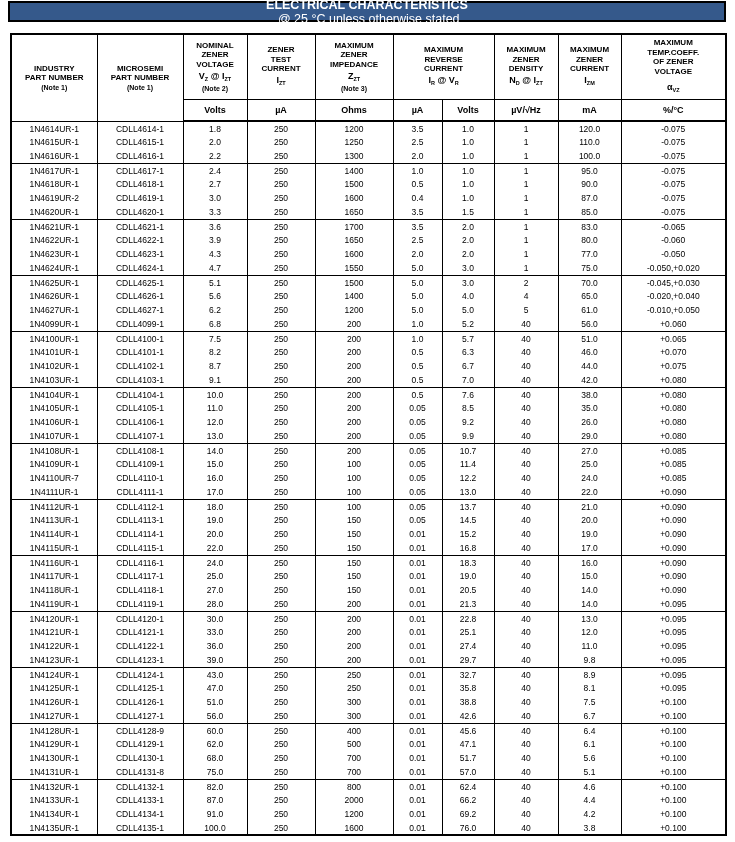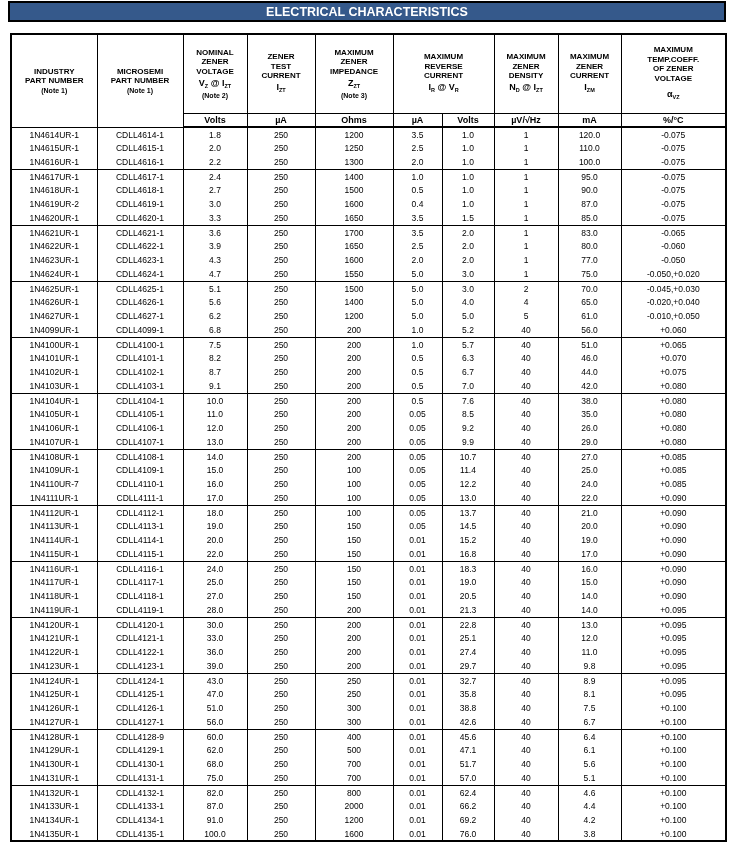--- a/index.html
+++ b/index.html
@@ -33,34 +33,34 @@
     border-collapse: collapse;
     table-layout: fixed;
     border: 2px solid #000;
     color: #000;
   }
   .char-table th {
     border: 1px solid #000;
     font-weight: bold;
     text-align: center;
     vertical-align: middle;
-    padding: 10px 1px;
+    padding: 3px 1px;
     background: #fff;
   }
   .hl { font-size: 8px; line-height: 9.6px; }
   .hl.sym { font-size: 9px; line-height: 12px; }
   .hl.sym sub { font-size: 5.5px; vertical-align: -1.5px; font-weight: bold; }
   .hl.note { font-size: 7px; line-height: 9px; }
   .hl.blank { height: 5px; }
   tr.units td {
     border: 1px solid #000;
     border-bottom: 2px solid #000;
     font-weight: bold;
     font-size: 9px;
-    height: 14px;
+    height: 22px;
     text-align: center;
     vertical-align: middle;
     padding: 0;
   }
   tbody td {
     border-left: 1px solid #000;
     border-right: 1px solid #000;
     border-top: none;
     border-bottom: none;
     font-size: 8.5px;
@@ -69,21 +69,21 @@
     vertical-align: middle;
     padding: 0;
     white-space: nowrap;
   }
   tbody tr.group-start td { border-top: 1px solid #000; }
 </style>
 </head>
 <body>
 
 <div class="title-bar">
-  <span class="t-bold">ELECTRICAL CHARACTERISTICS</span>
+  <span class="t-bold">ELECTRICAL CHARACTERISTICS</span><span class="t-rest"> @ 25 °C unless otherwise stated</span>
 </div>
 
 <table class="char-table">
   <colgroup>
     <col style="width:86px">
       <col style="width:86px">
       <col style="width:64px">
     <col style="width:68px">
       <col style="width:78px">
       <col style="width:49px">
@@ -710,21 +710,21 @@
         <td>250</td>
         <td>700</td>
         <td>0.01</td>
         <td>51.7</td>
         <td>40</td>
         <td>5.6</td>
         <td>+0.100</td>
       </tr>
       <tr>
         <td>1N4131UR-1</td>
-        <td>CDLL4131-1</td>
+        <td>CDLL4131-8</td>
         <td>75.0</td>
         <td>250</td>
         <td>700</td>
         <td>0.01</td>
         <td>57.0</td>
         <td>40</td>
         <td>5.1</td>
         <td>+0.100</td>
       </tr>
       <tr class="group-start">

